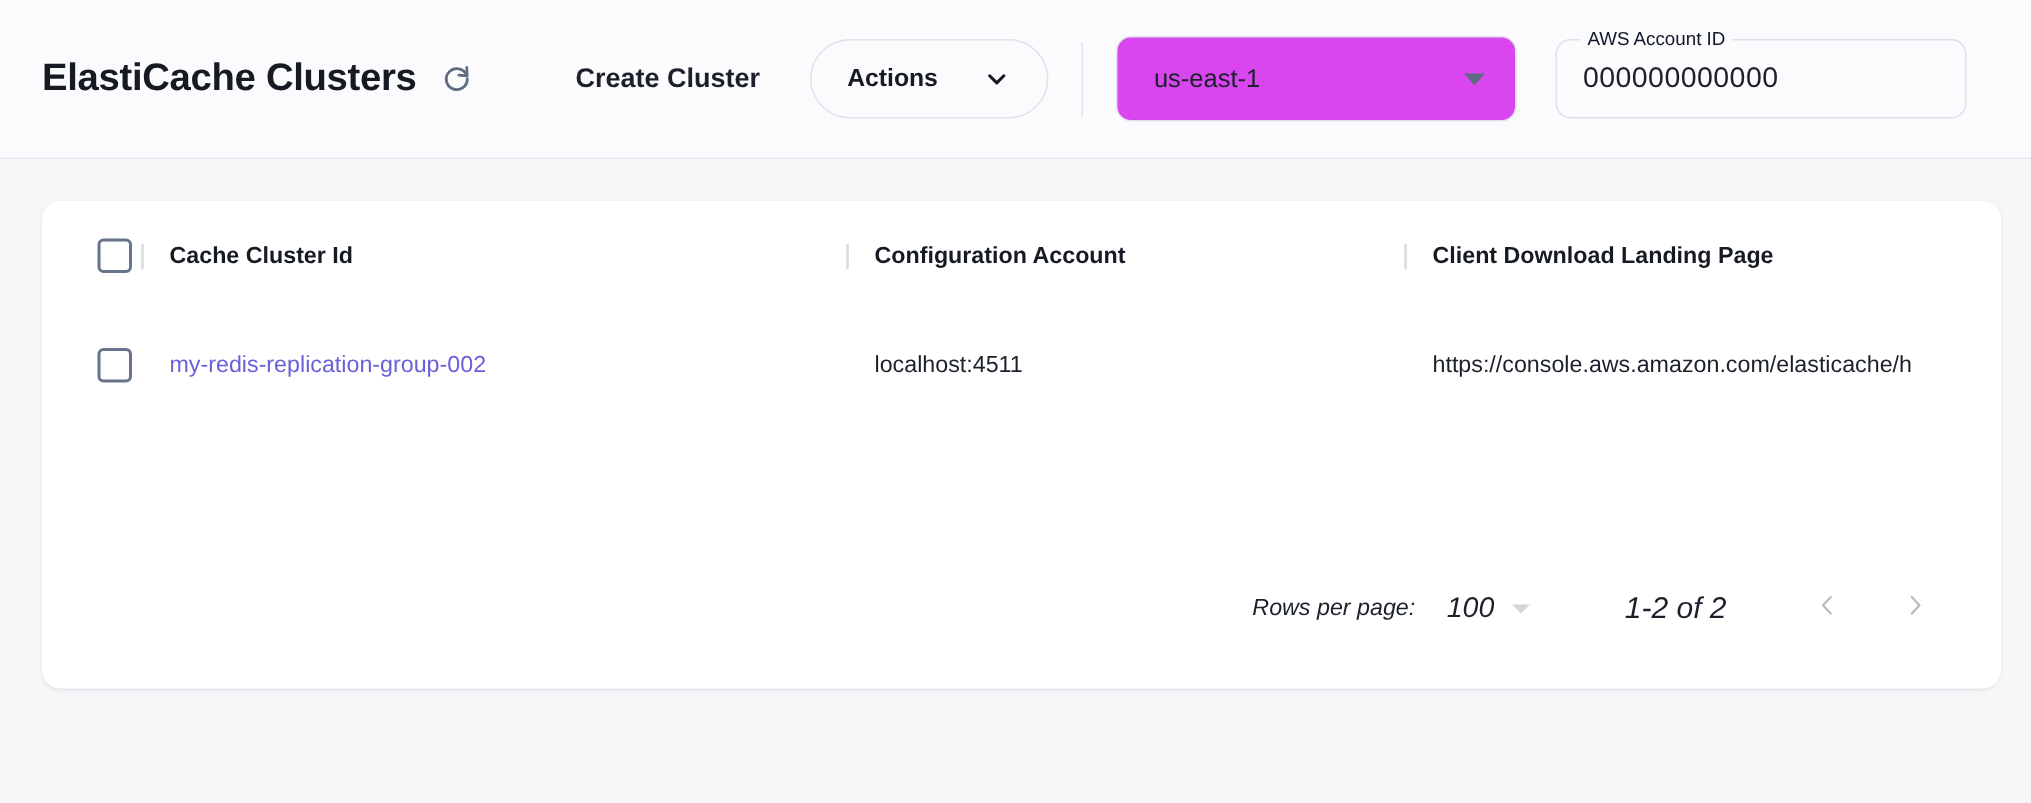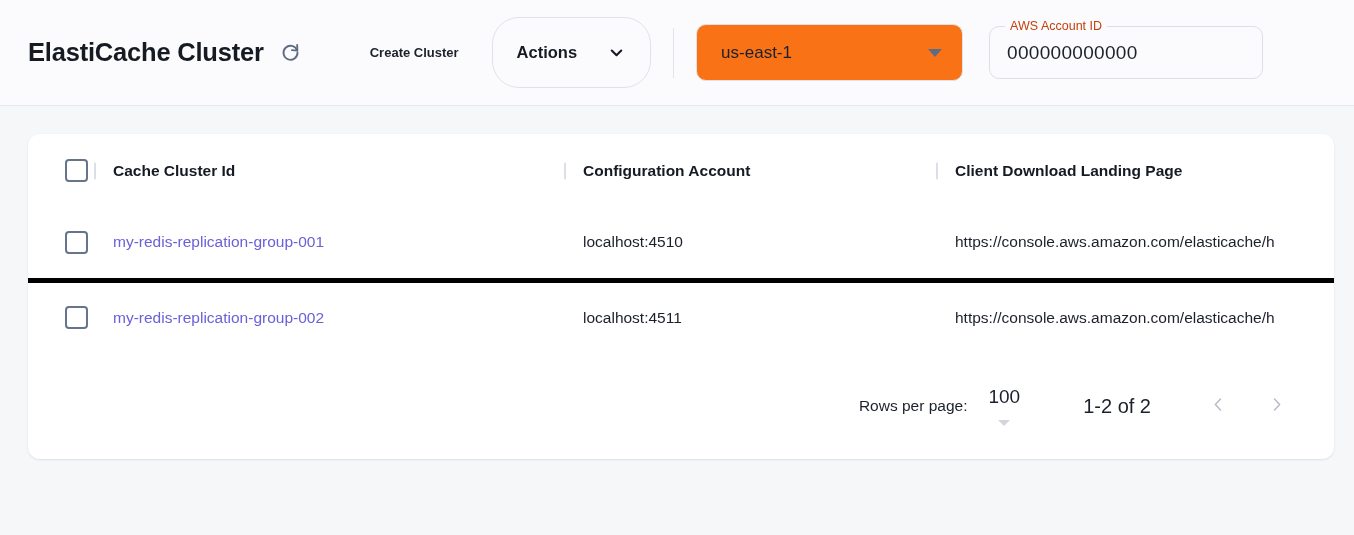--- a/index.html
+++ b/index.html
@@ -48,30 +48,30 @@
     display: flex;
     align-items: center;
     justify-content: center;
     color: #5f6b80;
     cursor: pointer;
     flex: none;
   }
 
   .create-cluster {
     margin-left: 66px;
-    font-size: 13px;
+    font-size: 18px;
     font-weight: 700;
     color: #1b202b;
     white-space: nowrap;
     cursor: pointer;
   }
 
   .actions-btn {
     margin-left: 33px;
-    height: 71px;
+    height: 53px;
     min-width: 150px;
     border: 1px solid #dfe2e8;
     border-radius: 27px;
     background: #fbfbfd;
     display: flex;
     align-items: center;
     justify-content: center;
     gap: 30px;
     padding: 0 24px;
     cursor: pointer;
@@ -95,21 +95,21 @@
     margin-left: 22px;
     margin-right: 22px;
     flex: none;
   }
 
   .region-select {
     height: 57px;
     width: 267px;
     border: 1px solid #dfe2e8;
     border-radius: 10px;
-    background: #f97316;
+    background: #d946ef;
     display: flex;
     align-items: center;
     justify-content: space-between;
     padding: 0 20px 0 24px;
     cursor: pointer;
   }
   .region-select .value {
     font-size: 17px;
     color: #1b202b;
     white-space: nowrap;
@@ -137,21 +137,21 @@
     border-radius: 10px;
     pointer-events: none;
   }
   .acct-field .notch-label {
     position: absolute;
     top: -8px;
     left: 16px;
     padding: 0 5px;
     background: #fbfbfd;
     font-size: 12.5px;
-    color: #c2410c;
+    color: #0f172a;
     line-height: 16px;
     white-space: nowrap;
   }
   .acct-field .value {
     position: absolute;
     left: 18px;
     top: 50%;
     transform: translateY(-50%);
     font-size: 19px;
     letter-spacing: 0.3px;
@@ -264,35 +264,35 @@
   .pagination {
     position: absolute;
     left: 0;
     right: 0;
     bottom: 0;
     height: 106px;
     display: flex;
     align-items: center;
     justify-content: flex-end;
     padding-right: 39px;
+    font-style: italic;
   }
 
   .rpp-label {
     font-size: 15.5px;
     color: #1b202b;
     white-space: nowrap;
   }
 
   .rpp-select {
     display: flex;
     align-items: center;
     gap: 12px;
     margin-left: 21px;
     cursor: pointer;
-    flex-direction: column;
   }
   .rpp-value {
     font-size: 19px;
     color: #1b202b;
   }
   .tri-down-sm {
     width: 0; height: 0;
     border-left: 6px solid transparent;
     border-right: 6px solid transparent;
     border-top: 6px solid #d3d6dd;
@@ -317,21 +317,21 @@
   }
   .page-btn.prev { margin-left: 48px; }
   .page-btn.next { margin-left: 20px; }
 </style>
 </head>
 <body>
 
 <div class="topbar">
 
   <div class="title-group">
-    <div class="page-title">ElastiCache Cluster</div>
+    <div class="page-title">ElastiCache Clusters</div>
 
     <div class="refresh-btn">
       <svg width="21" height="21" viewBox="0 0 24 24" fill="none" stroke="currentColor" stroke-width="2.1" stroke-linecap="round" stroke-linejoin="round">
         <path d="M19.5 9.5A8 8 0 1 0 20 12"></path>
         <polyline points="19.6 3.4 19.9 9.8 13.6 9.3"></polyline>
       </svg>
     </div>
   </div>
 
   <div class="create-cluster">Create Cluster</div>
@@ -391,34 +391,20 @@
           <th class="cell-pad">
             <div class="th-inner">
               <span class="th-sep"></span>
               <span class="th-label">Client Download Landing Page</span>
             </div>
           </th>
         </tr>
       </thead>
 
       <tbody>
-        <tr>
-          <td>
-            <span class="checkbox"></span>
-          </td>
-          <td class="cell-pad">
-            <span class="link-cell">my-redis-replication-group-001</span>
-          </td>
-          <td class="cell-pad">
-            <span class="text-cell">localhost:4510</span>
-          </td>
-          <td class="cell-pad">
-            <div class="url-cell">https://console.aws.amazon.com/elasticache/h</div>
-          </td>
-        </tr>
 
         <tr>
           <td>
             <span class="checkbox"></span>
           </td>
           <td class="cell-pad">
             <span class="link-cell">my-redis-replication-group-002</span>
           </td>
           <td class="cell-pad">
             <span class="text-cell">localhost:4511</span>

